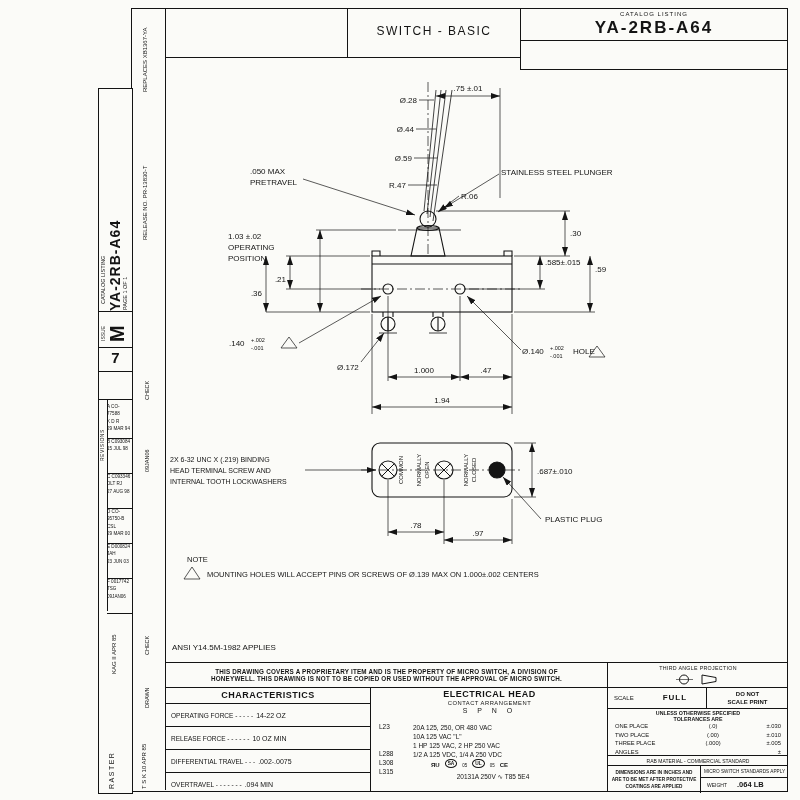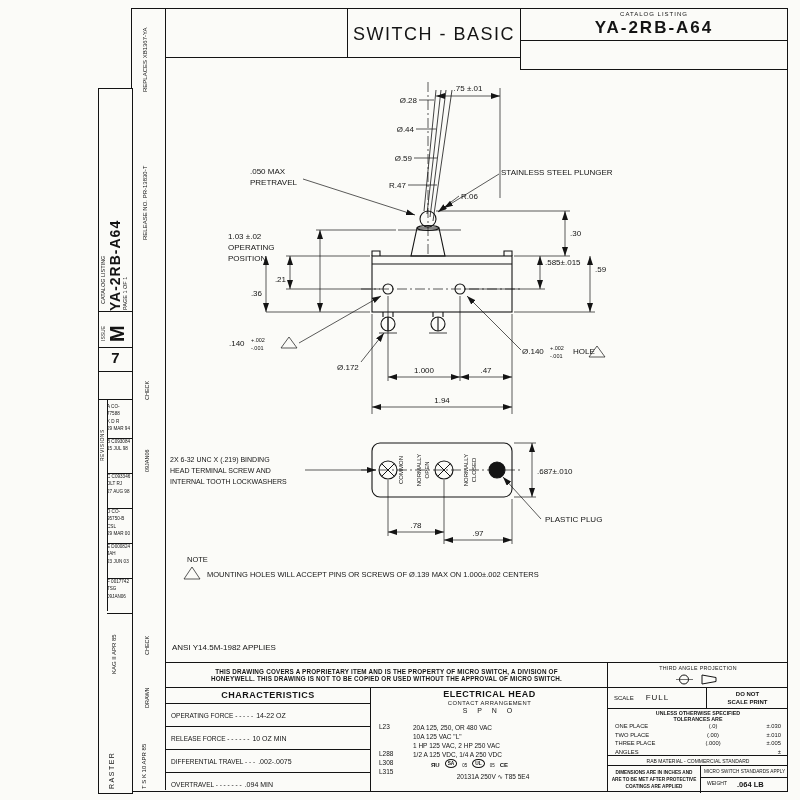--- a/index.html
+++ b/index.html
@@ -22,21 +22,21 @@
 
   <div class="abs" style="left:131px;top:8px;width:655px;height:782px;border:1.8px solid #141414"></div>
   <div class="line" style="left:165px;top:8px;width:1.4px;height:782px"></div>
 
   <div class="line" style="left:347px;top:9px;width:1.2px;height:49px"></div>
   <div class="line" style="left:520px;top:9px;width:1.4px;height:61px"></div>
   <div class="line" style="left:166px;top:57px;width:355px;height:1.2px"></div>
   <div class="line" style="left:521px;top:40px;width:266px;height:1.2px"></div>
   <div class="line" style="left:521px;top:69px;width:266px;height:1.4px"></div>
 
-  <div class="abs" style="left:348px;top:24px;width:172px;text-align:center;font-size:18px;letter-spacing:1.5px">SWITCH - BASIC</div>
+  <div class="abs" style="left:348px;top:24px;width:172px;text-align:center;font-size:12px;letter-spacing:1.5px">SWITCH - BASIC</div>
   <div class="abs" style="left:521px;top:11px;width:266px;text-align:center;font-size:6px;letter-spacing:1px">CATALOG LISTING</div>
   <div class="abs" style="left:521px;top:18px;width:266px;text-align:center;font-size:17px;font-weight:bold;letter-spacing:2px">YA-2RB-A64</div>
 
   <div class="abs" style="left:98px;top:88px;width:33px;height:704px;border:1.6px solid #141414;background:#fbfbf8">
     <div class="vtext" style="left:2px;top:215px;font-size:5.5px">CATALOG LISTING</div>
     <div class="vtext" style="left:9px;top:222px;font-size:14px;font-weight:bold;letter-spacing:1px">YA-2RB-A64</div>
     <div class="vtext" style="left:24px;top:221px;font-size:5.5px">PAGE 1 OF 1</div>
     <div class="line" style="left:0;top:222px;width:33px;height:1.2px"></div>
     <div class="vtext" style="left:2px;top:252px;font-size:5px">ISSUE</div>
     <div class="vtext" style="left:8px;top:253px;font-size:20px;font-weight:bold">M</div>
@@ -266,21 +266,21 @@
       <div style="font-size:5.3px;text-align:center;padding-top:2px;letter-spacing:.3px">THIRD ANGLE PROJECTION</div>
       <svg width="44" height="13" viewBox="0 0 44 13" style="position:absolute;left:68px;top:10px">
         <circle cx="8" cy="6.5" r="4.5" fill="none" stroke="#141414" stroke-width="1"></circle>
         <line x1="0" y1="6.5" x2="17" y2="6.5" stroke="#141414" stroke-width="0.6"></line>
         <path d="M26,2 L40,4.5 L40,8.5 L26,11 Z" fill="none" stroke="#141414" stroke-width="1"></path>
       </svg>
     </div>
     <div style="position:absolute;left:0;top:24px;width:100%;height:21px;border-bottom:1.2px solid #141414;display:flex">
       <div style="width:92px;display:flex;align-items:center;padding-left:6px">
         <span style="font-size:6px">SCALE</span>
-        <span style="font-size:8px;font-weight:normal;margin-left:12px;letter-spacing:1px">FULL</span>
+        <span style="font-size:8px;font-weight:bold;margin-left:29px;letter-spacing:1px">FULL</span>
       </div>
       <div style="flex:1;border-left:1.2px solid #141414;text-align:center;font-size:6px;font-weight:bold;padding-top:3px;line-height:1.4">
         <div>DO NOT</div>
         <div>SCALE PRINT</div>
       </div>
     </div>
     <div style="position:absolute;left:0;top:45px;width:100%;height:47px">
       <div style="font-size:5.3px;font-weight:bold;text-align:center;padding-top:2px">UNLESS OTHERWISE SPECIFIED</div>
       <div style="font-size:5.3px;font-weight:bold;text-align:center">TOLERANCES ARE</div>
       <div class="tolrow">
@@ -306,21 +306,21 @@
     </div>
     <div style="position:absolute;left:0;top:92px;width:100%;height:10px;border-top:1.2px solid #141414;font-size:5px;text-align:center;padding-top:2px">RAB   MATERIAL - COMMERCIAL STANDARD</div>
     <div style="position:absolute;left:0;top:102px;width:100%;height:27px;border-top:1.2px solid #141414;display:flex">
       <div style="width:92px;border-right:1.2px solid #141414;font-size:4.7px;font-weight:bold;text-align:center;padding-top:3px;line-height:1.5">
         <div>DIMENSIONS ARE IN INCHES AND</div>
         <div>ARE TO BE MET AFTER PROTECTIVE</div>
         <div>COATINGS ARE APPLIED</div>
       </div>
       <div style="flex:1">
         <div style="font-size:4.7px;text-align:center;border-bottom:1px solid #141414;padding:3px 0">MICRO SWITCH STANDARDS APPLY</div>
-        <div style="display:flex;padding-left:6px;padding-top:2px">
+        <div style="display:flex;align-items:center;padding-left:6px;padding-top:2px">
           <span style="font-size:5px">WEIGHT</span>
           <span style="font-size:7.5px;font-weight:bold;margin-left:10px">.064 LB</span>
         </div>
       </div>
     </div>
   </div>
 
 </div>
 
 </body></html>

